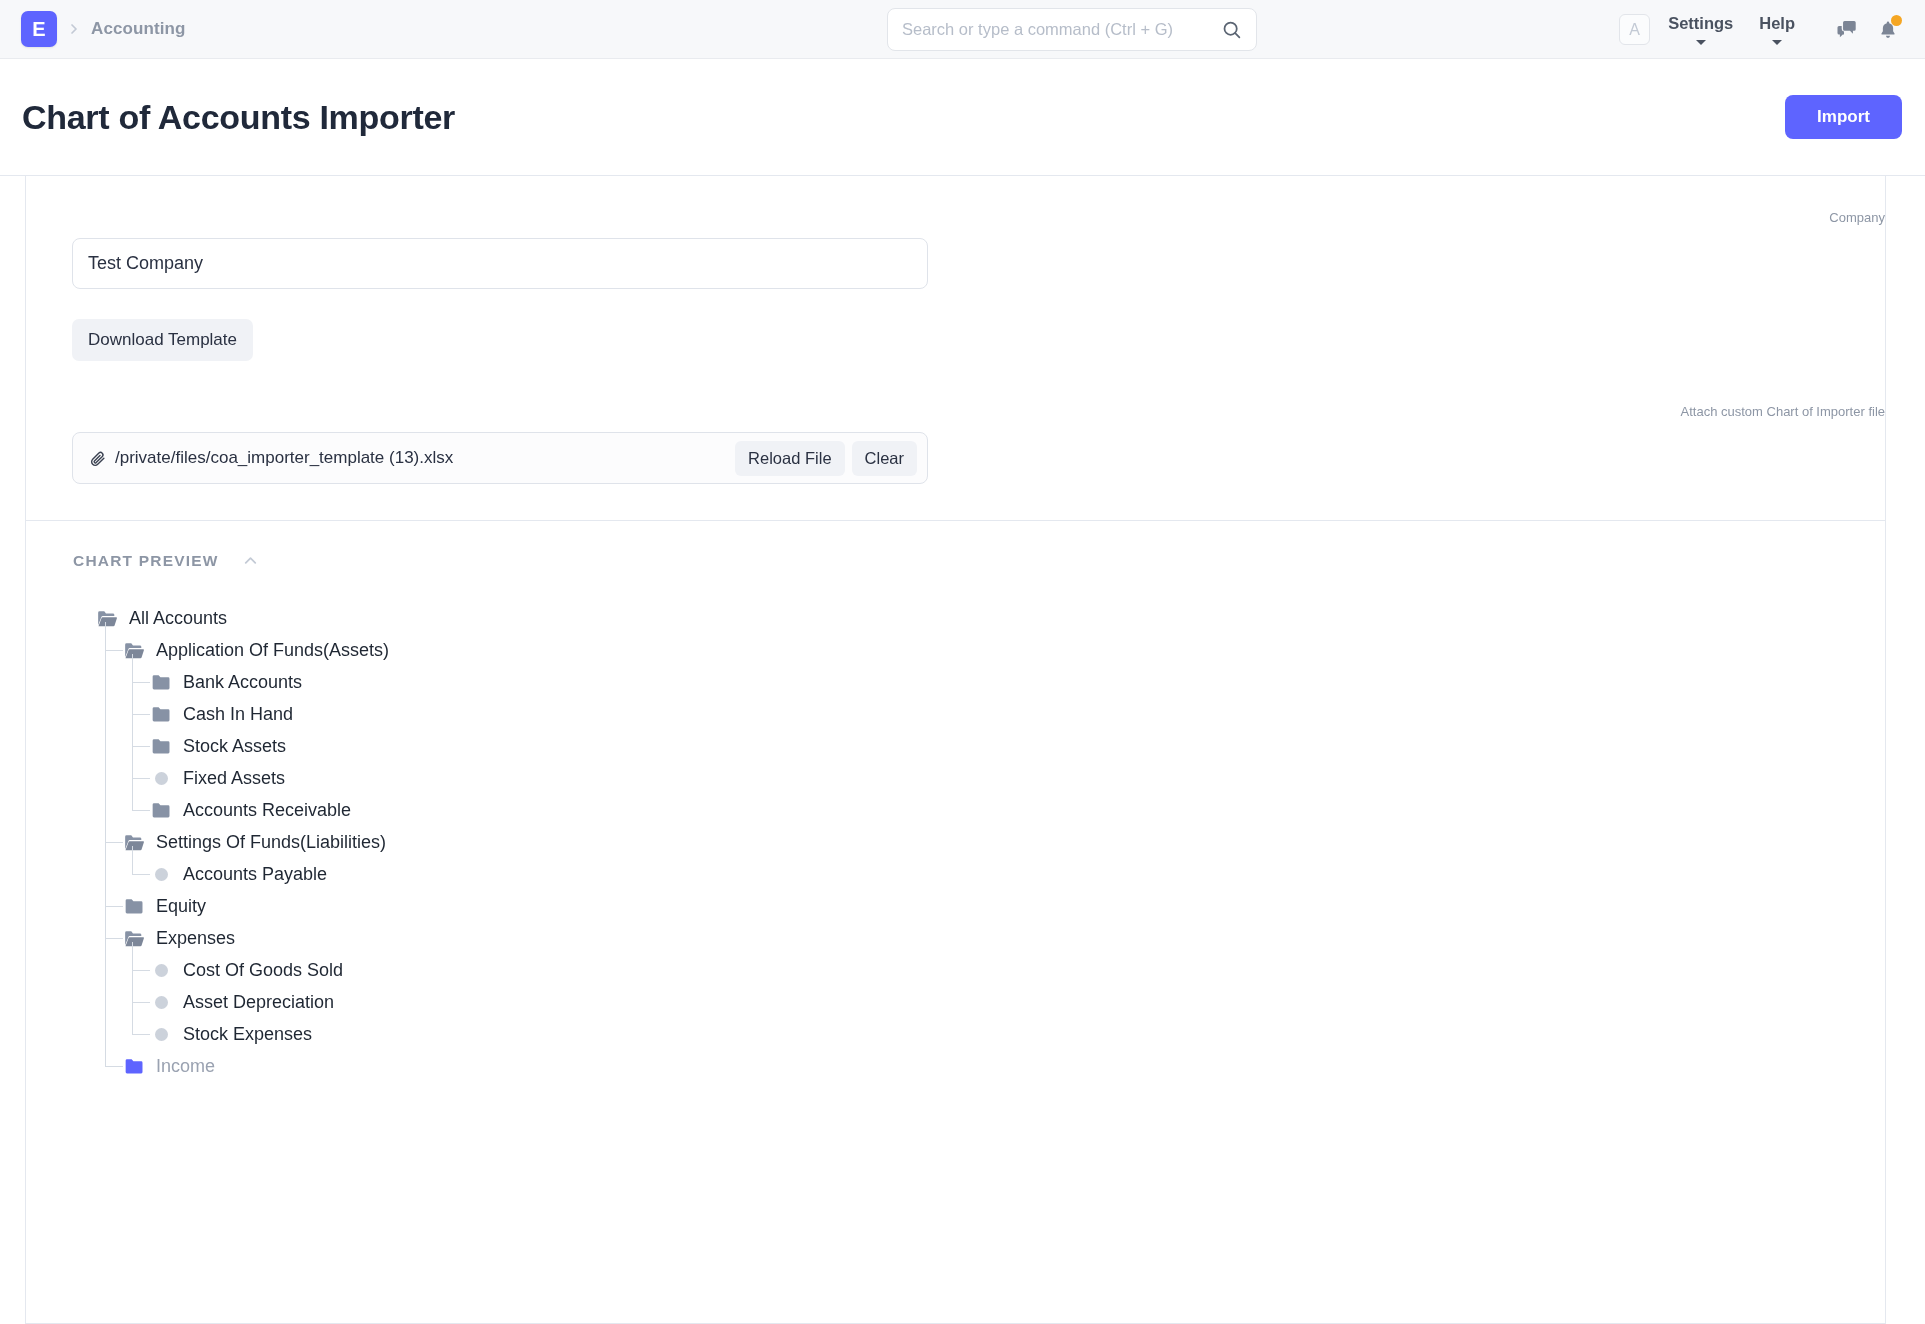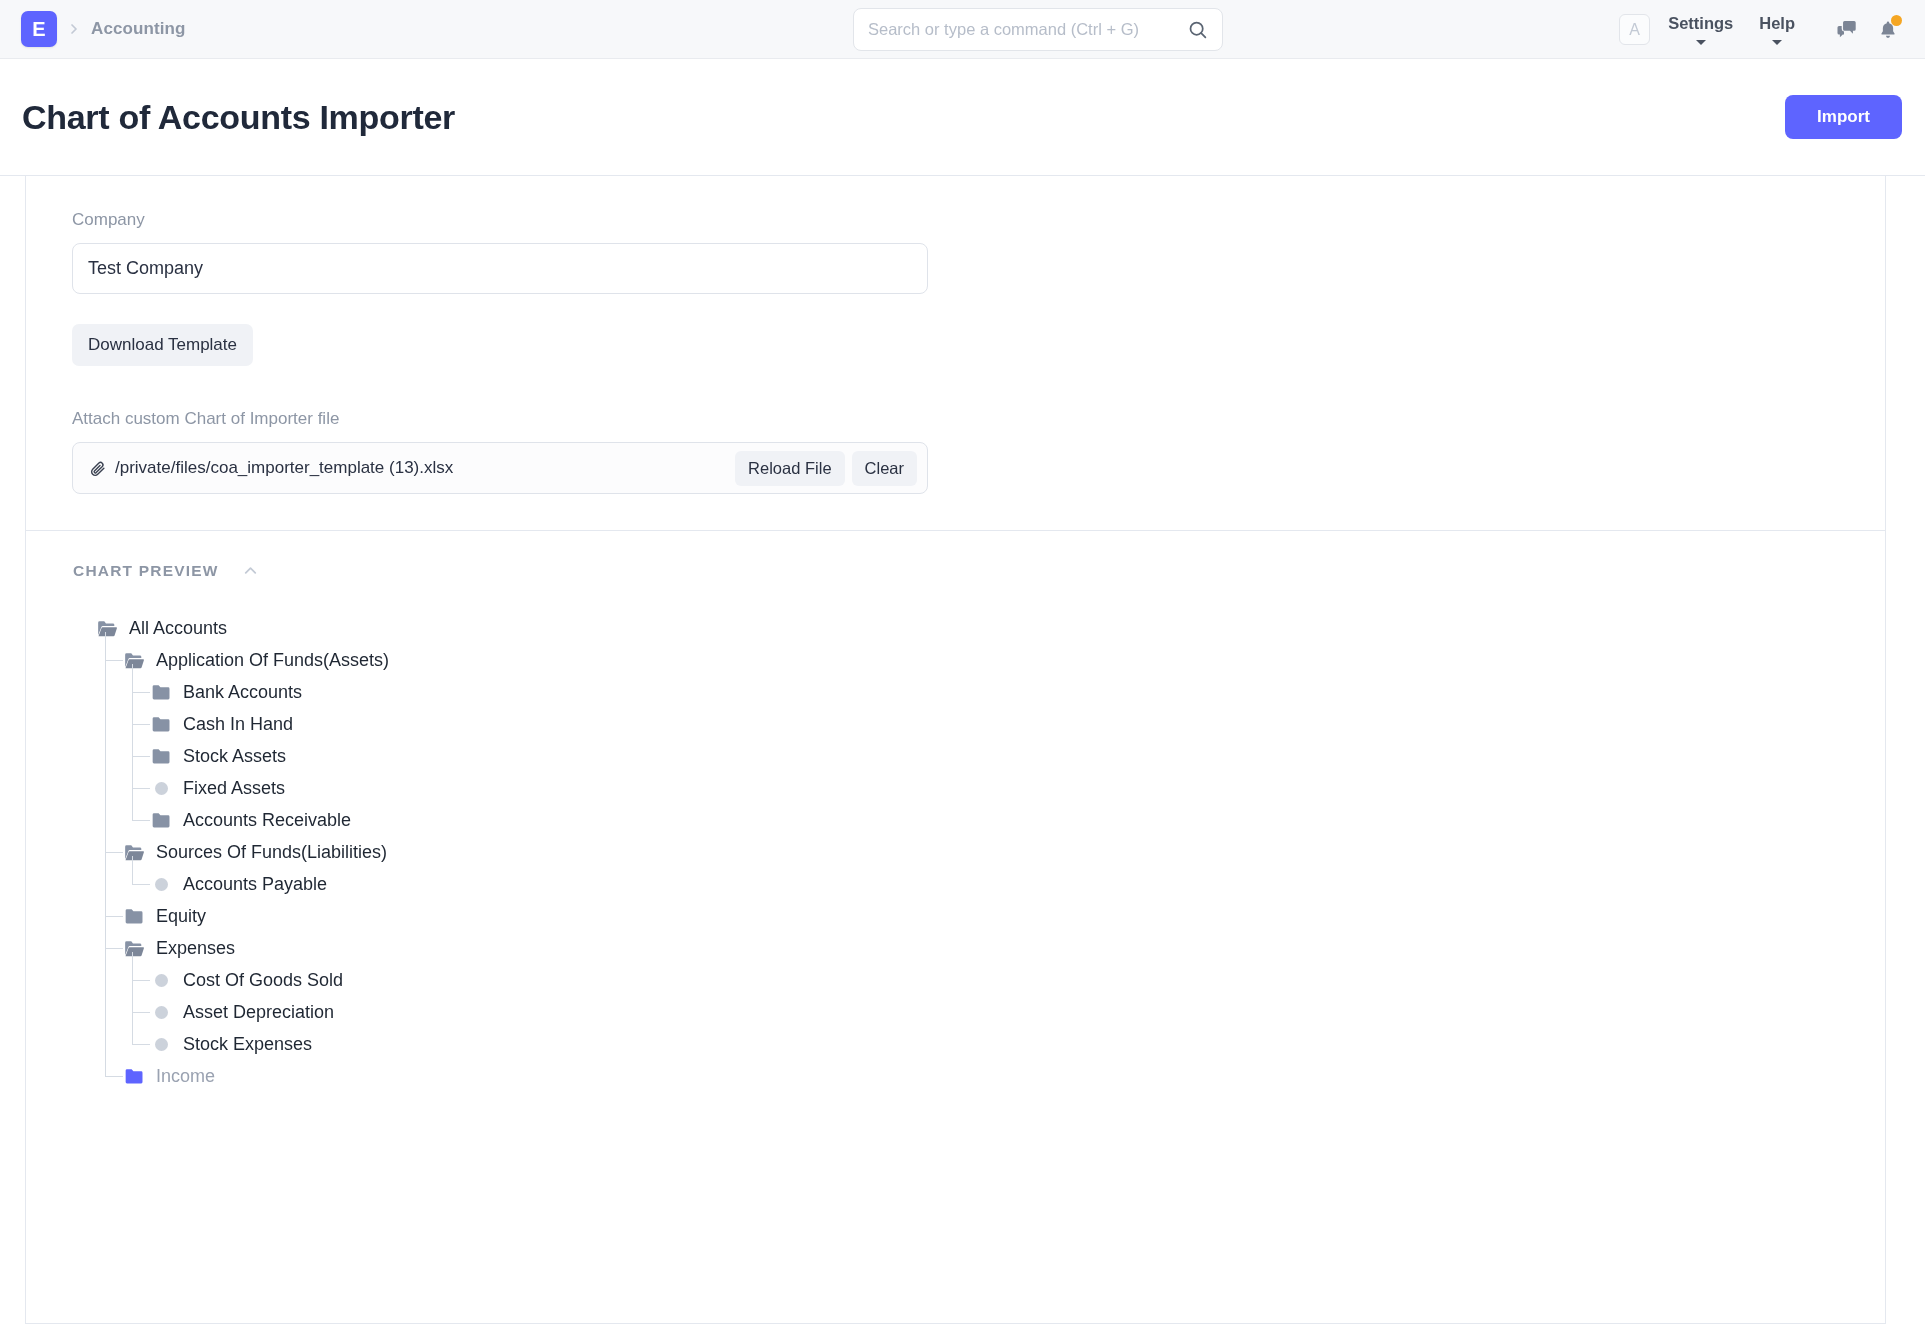--- a/index.html
+++ b/index.html
@@ -28,21 +28,21 @@
   }
   .nav-chevron {
     width: 34px; display: flex; align-items: center; justify-content: center;
     color: #c3cad5;
   }
   .breadcrumb-text {
     font-size: 17px; font-weight: 600; color: #8d96a5; letter-spacing: .1px;
   }
 
   .nav-search {
-    position: absolute; left: 853px; top: 8px;
+    position: absolute; left: 887px; top: 8px;
     width: 370px; height: 43px;
     background: #ffffff;
     border: 1px solid #e2e5ea;
     border-radius: 8px;
     display: flex; align-items: center;
     padding: 0 14px;
   }
   .nav-search input {
     flex: 1; border: 0; outline: 0; background: transparent;
     font-family: "Liberation Sans", sans-serif;
@@ -105,21 +105,21 @@
     margin: 0 39px 0 25px;
     border: 1px solid #e4e8ef;
     border-top: 0;
     background: #fff;
     height: 1148px;
   }
   .card-section { padding: 34px 0 36px 46px; }
   .divider { height: 1px; background: #e4e8ef; }
 
   .field-label {
-    font-size: 17px; color: #8d96a5; margin-bottom: 13px;
+    font-size: 13px; color: #8d96a5; margin-bottom: 13px; text-align: right;
   }
   .text-input {
     width: 856px; height: 51px;
     border: 1px solid #dfe3ea; border-radius: 8px;
     background: #fff;
     font-family: "Liberation Sans", sans-serif;
     font-size: 18px; color: #2a3142;
     padding: 0 15px; outline: none;
   }
   .btn-default {
@@ -357,21 +357,21 @@
             </div>
           </div>
           <div class="tree-node">
             <div class="tree-row">
               <span class="node-ico">
                 <svg width="21" height="17" viewBox="0 0 24 20">
                   <path d="M1 3.2A1.6 1.6 0 0 1 2.6 1.6h5.6l2 2.4h8.2A1.6 1.6 0 0 1 20 5.6V7H6.6a2 2 0 0 0-1.9 1.4L1 18z" fill="#8792a5"></path>
                   <path d="M6.2 8.6h16a.9.9 0 0 1 .86 1.18L20.3 18.3a1.4 1.4 0 0 1-1.33.96H1.4l3.5-9.6a1.4 1.4 0 0 1 1.3-1.06z" fill="#7d8799"></path>
                 </svg>
               </span>
-              <span class="tree-label">Sources Of Funds(Liabilities)</span>
+              <span class="tree-label">Settings Of Funds(Liabilities)</span>
             </div>
             <div class="tree-children">
               <div class="tree-node">
                 <div class="tree-row">
                   <span class="node-ico">
                     <span class="dot"></span>
                   </span>
                   <span class="tree-label">Accounts Payable</span>
                 </div>
               </div>

